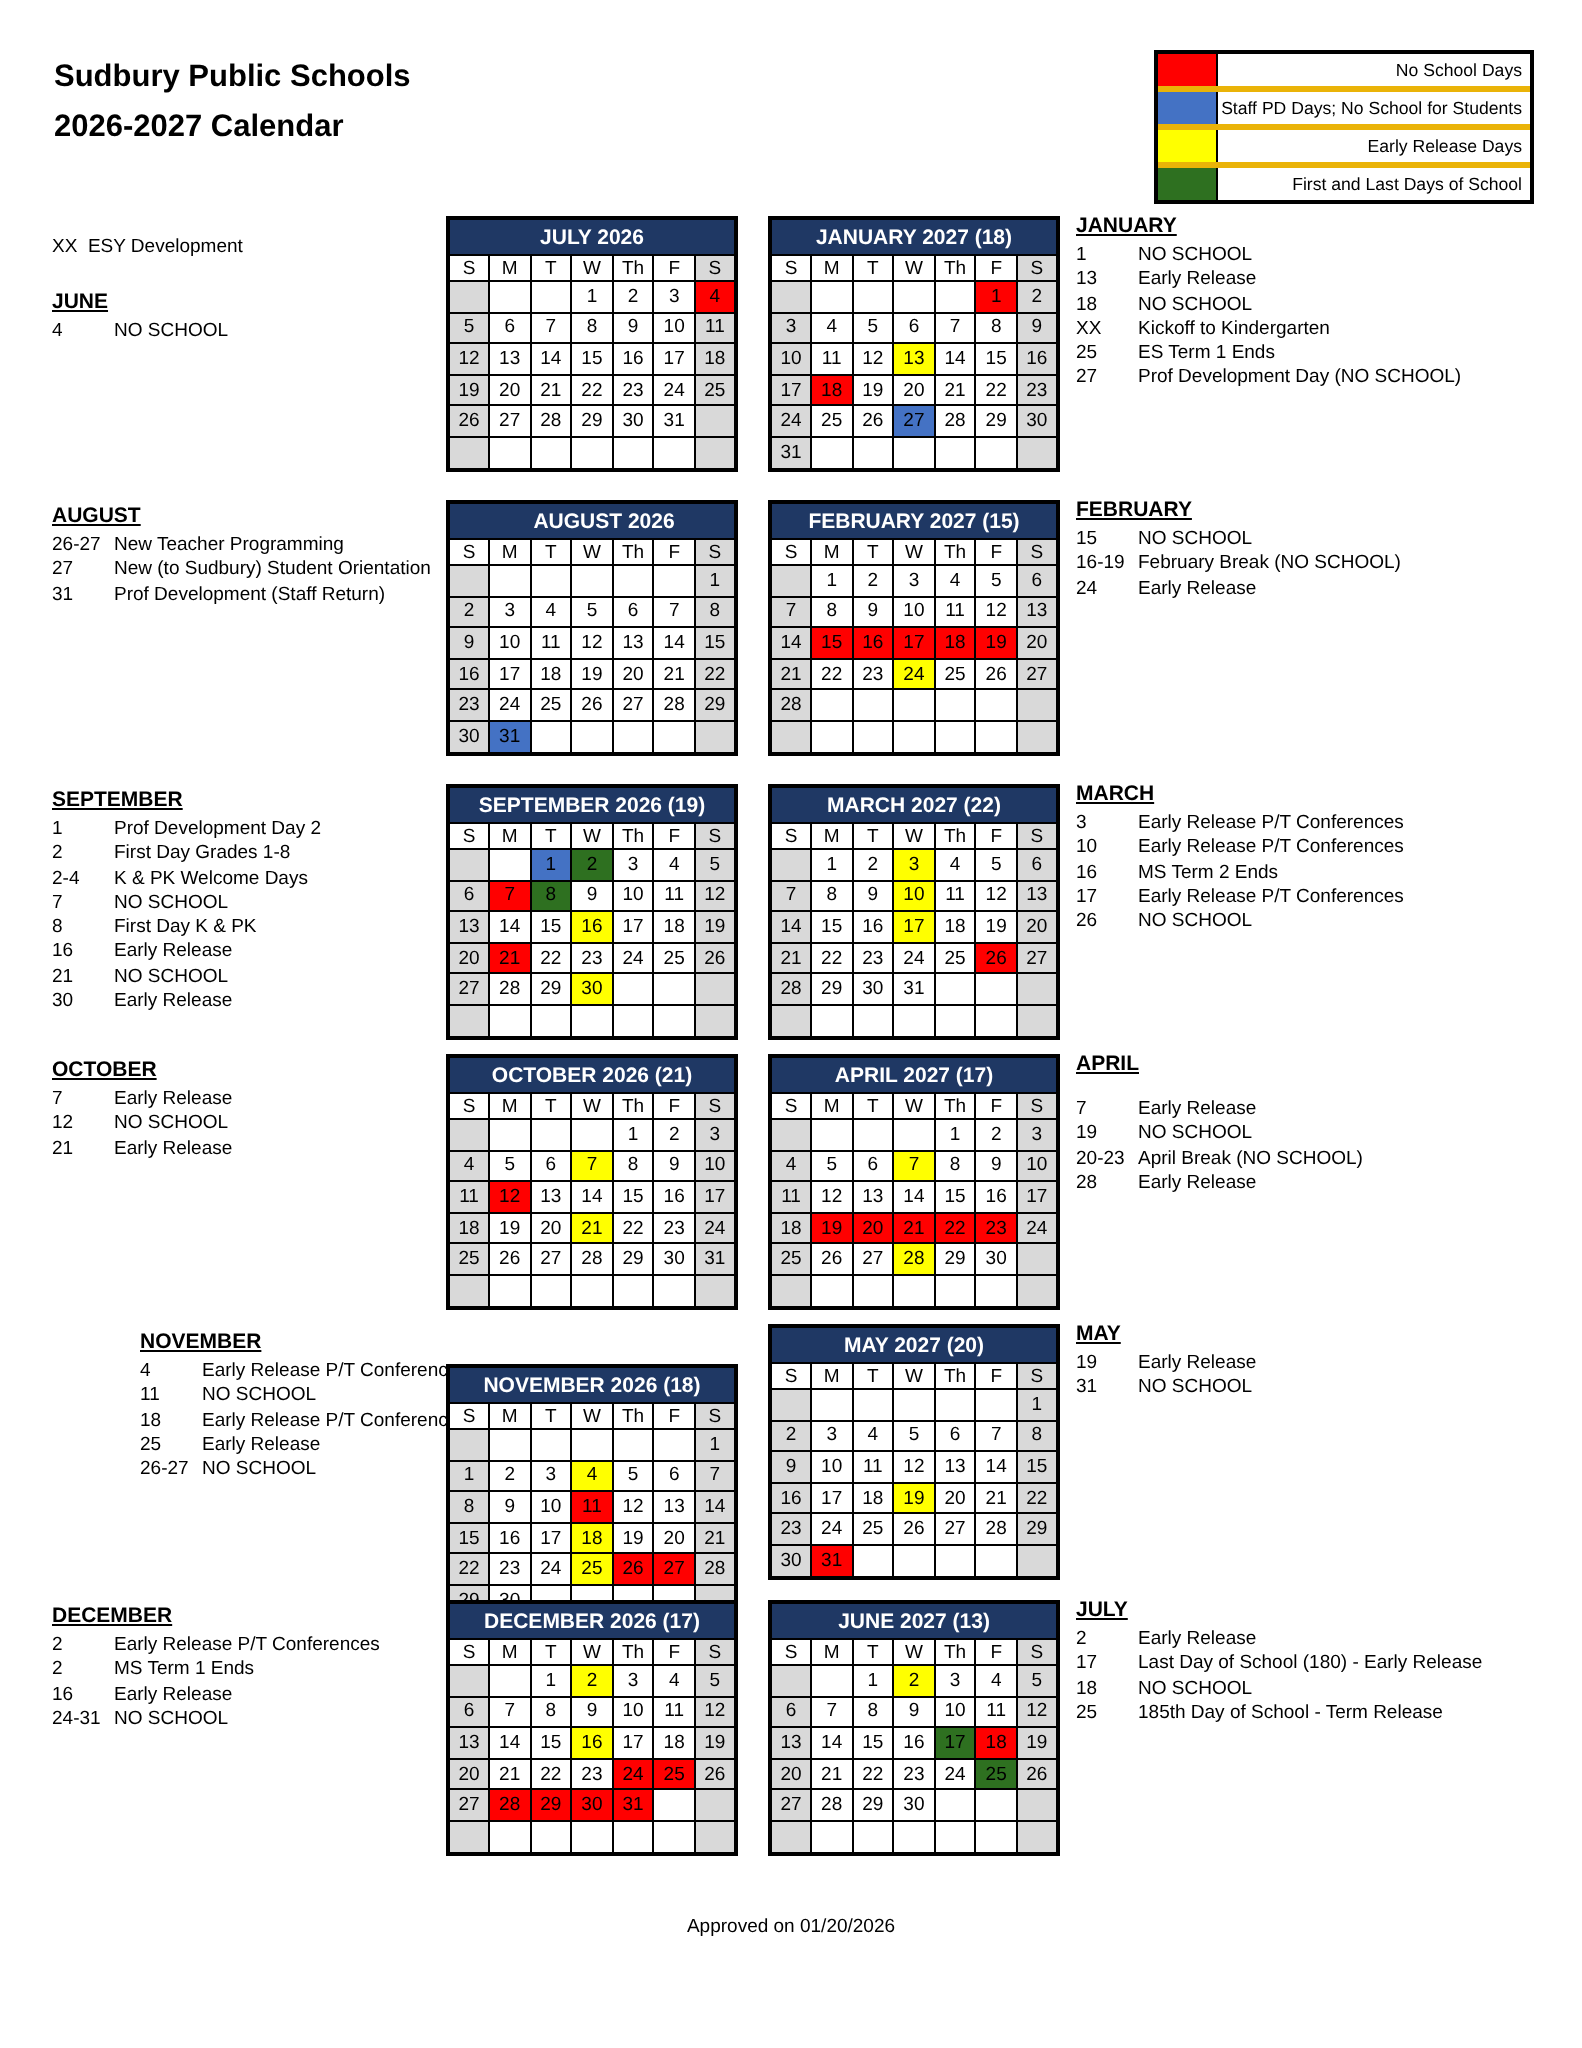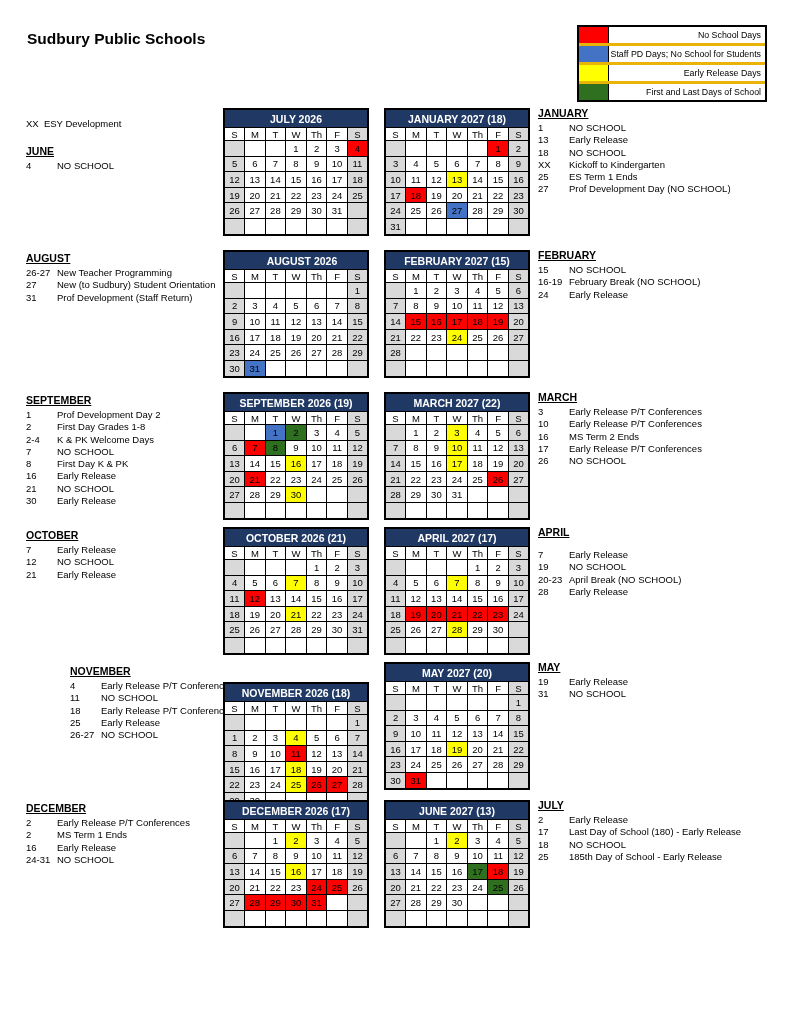--- a/index.html
+++ b/index.html
@@ -25,20 +25,21 @@
   table.cal tr.mt td{height:17px;font-weight:bold;font-size:10.5px;}
   table.cal tr.dh td{height:12px;font-size:9.5px;}
   .approved{position:absolute;left:0;right:0;top:958px;text-align:center;font-size:9.5px;}
 </style>
 </head>
 <body>
 
 <div class="page">
   <div class="title">
     <div>Sudbury Public Schools</div>
+    <div>2026-2027 Calendar</div>
   </div>
   <div class="legend" id="legend">
       <div class="legend-row">
         <span class="legend-chip" style="background: rgb(255, 0, 0);"></span>
         <span class="legend-label">No School Days</span>
       </div>
       <div class="legend-row">
         <span class="legend-chip" style="background: rgb(68, 114, 196);"></span>
         <span class="legend-label">Staff PD Days; No School for Students</span>
       </div>
@@ -1111,17 +1112,18 @@
         <div class="note">
           <span class="note-d">17</span>
           <span class="note-t">Last Day of School (180) - Early Release</span>
         </div>
         <div class="note">
           <span class="note-d">18</span>
           <span class="note-t">NO SCHOOL</span>
         </div>
         <div class="note">
           <span class="note-d">25</span>
-          <span class="note-t">185th Day of School - Early Release</span>
+          <span class="note-t">185th Day of School - Term Release</span>
         </div>
       </div>
     </div>
+  <div class="approved">Approved on 01/20/2026</div>
 </div>
 
 </body></html>

